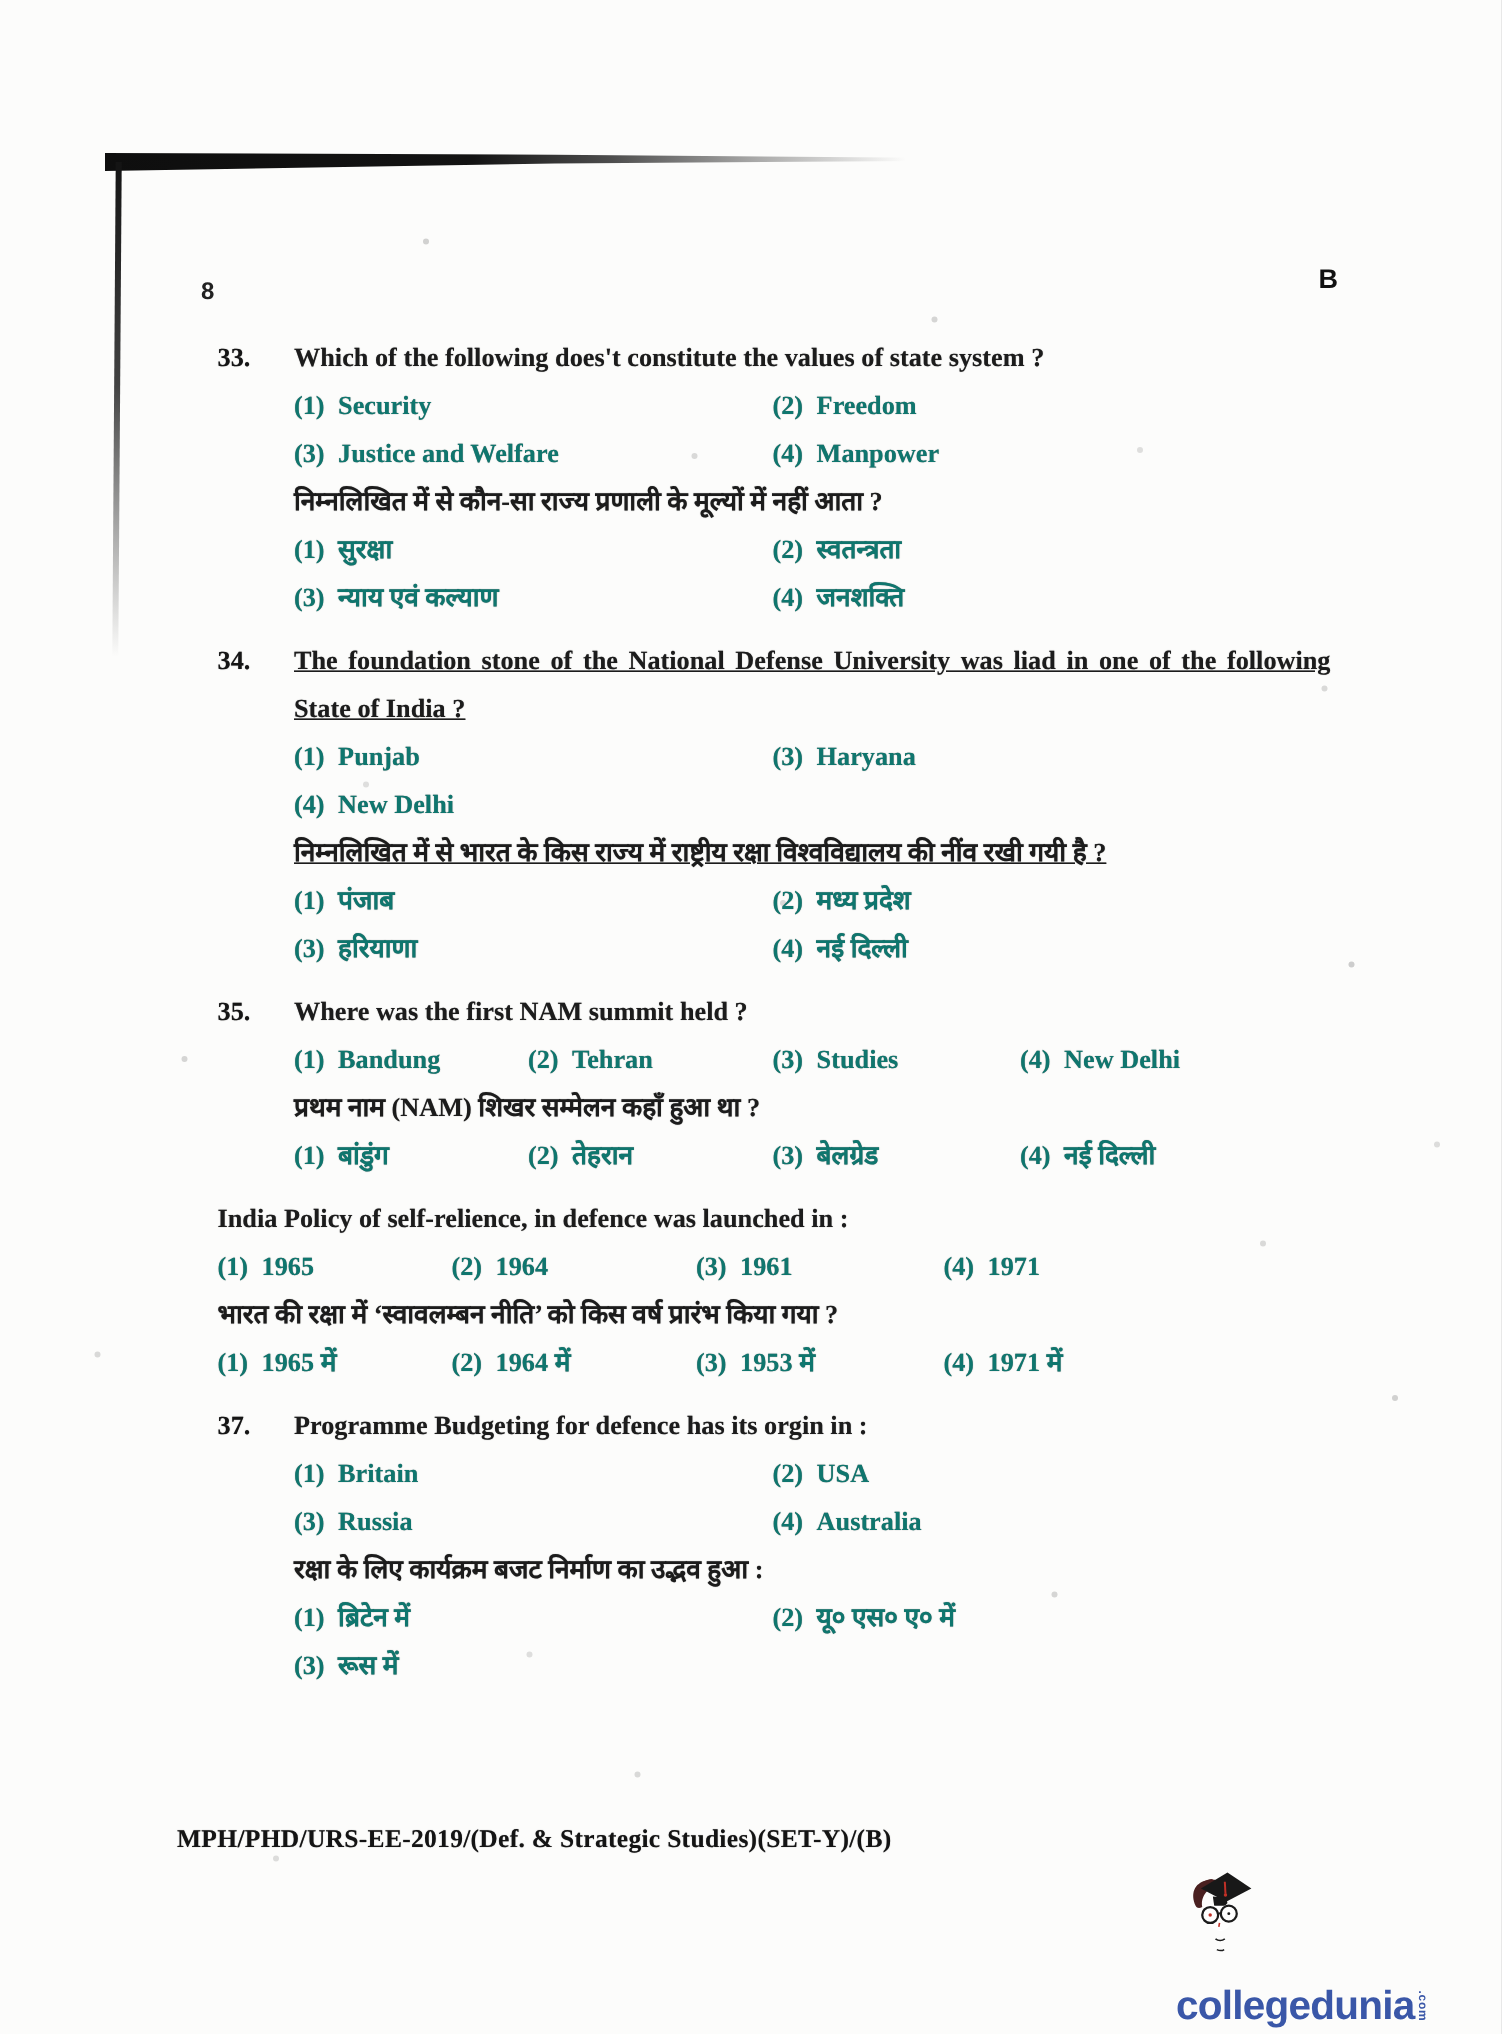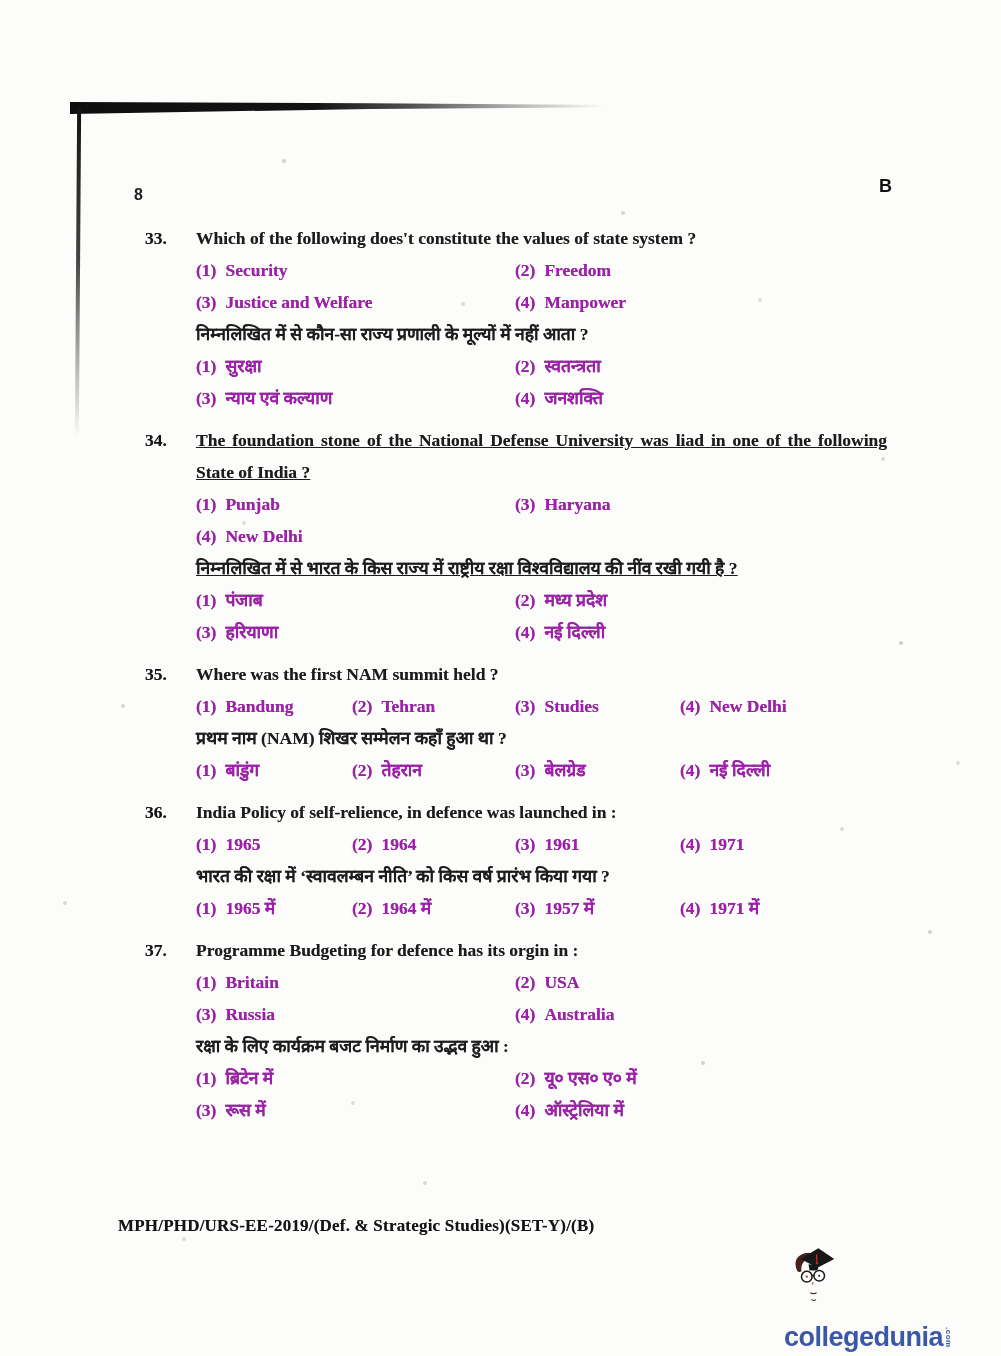--- a/index.html
+++ b/index.html
@@ -70,21 +70,21 @@
   .qtext {
     font: 700 17.5px "Liberation Serif", serif;
     line-height: 32px; color: #1c1c1c;
   }
   .qtext.wrap2 { text-align: justify; text-decoration: underline; }
   .opts { display: grid; }
   .opts.cols2 { grid-template-columns: 319px 1fr; }
   .opts.cols4 { grid-template-columns: 156px 163px 165px 1fr; }
   .opt {
     font: 700 17.5px "Liberation Serif", serif;
-    line-height: 32px; color: #a21caf; white-space: nowrap;
+    line-height: 32px; color: #0f766e; white-space: nowrap;
   }
   .onum { display: inline-block; margin-right: 9px; }
 
   
   .footer-code {
     position: absolute; left: 118px; top: 1216px;
     font: 700 17px "Liberation Serif", serif; color: #141414;
     letter-spacing: 0.2px;
     text-shadow: 0 0 0.6px rgba(20,20,20,0.55);
   }
@@ -180,55 +180,53 @@
         <div class="opts cols4">
           <div class="opt"><span class="onum">(1)</span><span class="otext">बांडुंग</span></div>
           <div class="opt"><span class="onum">(2)</span><span class="otext">तेहरान</span></div>
           <div class="opt"><span class="onum">(3)</span><span class="otext">बेलग्रेड</span></div>
           <div class="opt"><span class="onum">(4)</span><span class="otext">नई दिल्ली</span></div>
         </div>
       </div>
     </div>
 
     <div class="question">
-      <div class="qnum">36.</div>
       <div class="qbody">
         <div class="qtext">India Policy of self-relience, in defence was launched in :</div>
         <div class="opts cols4">
           <div class="opt"><span class="onum">(1)</span><span class="otext">1965</span></div>
           <div class="opt"><span class="onum">(2)</span><span class="otext">1964</span></div>
           <div class="opt"><span class="onum">(3)</span><span class="otext">1961</span></div>
           <div class="opt"><span class="onum">(4)</span><span class="otext">1971</span></div>
         </div>
         <div class="qtext">भारत की रक्षा में ‘स्वावलम्बन नीति’ को किस वर्ष प्रारंभ किया गया ?</div>
         <div class="opts cols4">
           <div class="opt"><span class="onum">(1)</span><span class="otext">1965 में</span></div>
           <div class="opt"><span class="onum">(2)</span><span class="otext">1964 में</span></div>
-          <div class="opt"><span class="onum">(3)</span><span class="otext">1957 में</span></div>
+          <div class="opt"><span class="onum">(3)</span><span class="otext">1953 में</span></div>
           <div class="opt"><span class="onum">(4)</span><span class="otext">1971 में</span></div>
         </div>
       </div>
     </div>
 
     <div class="question">
       <div class="qnum">37.</div>
       <div class="qbody">
         <div class="qtext">Programme Budgeting for defence has its orgin in :</div>
         <div class="opts cols2">
           <div class="opt"><span class="onum">(1)</span><span class="otext">Britain</span></div>
           <div class="opt"><span class="onum">(2)</span><span class="otext">USA</span></div>
           <div class="opt"><span class="onum">(3)</span><span class="otext">Russia</span></div>
           <div class="opt"><span class="onum">(4)</span><span class="otext">Australia</span></div>
         </div>
         <div class="qtext">रक्षा के लिए कार्यक्रम बजट निर्माण का उद्भव हुआ :</div>
         <div class="opts cols2">
           <div class="opt"><span class="onum">(1)</span><span class="otext">ब्रिटेन में</span></div>
           <div class="opt"><span class="onum">(2)</span><span class="otext">यू० एस० ए० में</span></div>
           <div class="opt"><span class="onum">(3)</span><span class="otext">रूस में</span></div>
-          <div class="opt"><span class="onum">(4)</span><span class="otext">ऑस्ट्रेलिया में</span></div>
         </div>
       </div>
     </div>
 
   </div>
 
   <div class="footer-code">MPH/PHD/URS-EE-2019/(Def. &amp; Strategic Studies)(SET-Y)/(B)</div>
 
   <div class="logo">
     <svg class="mascot" viewBox="0 0 100 140" xmlns="http://www.w3.org/2000/svg">

